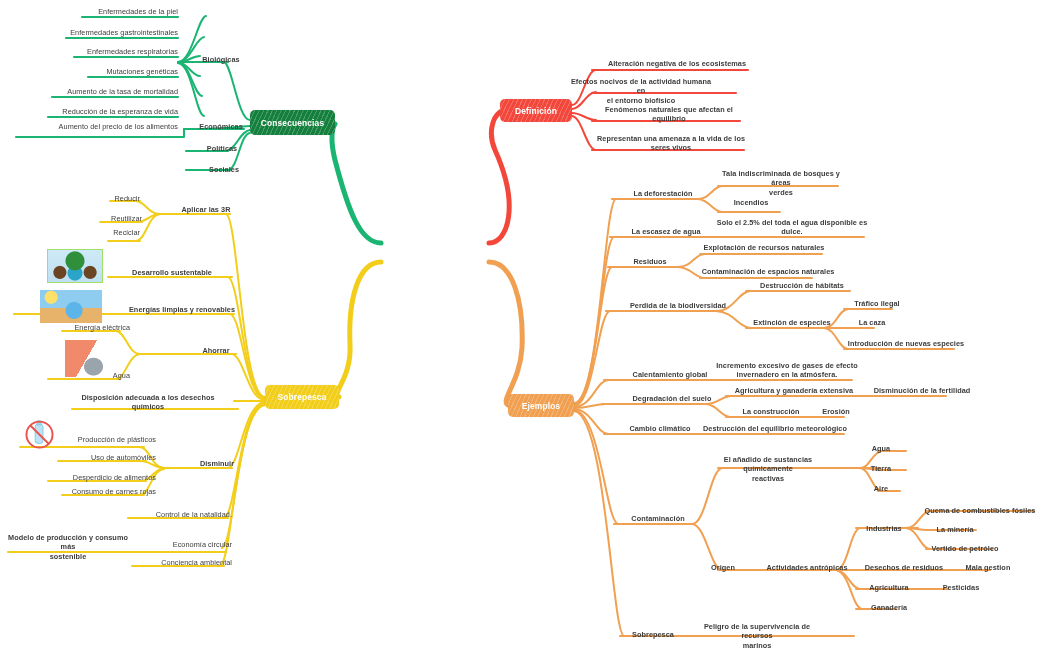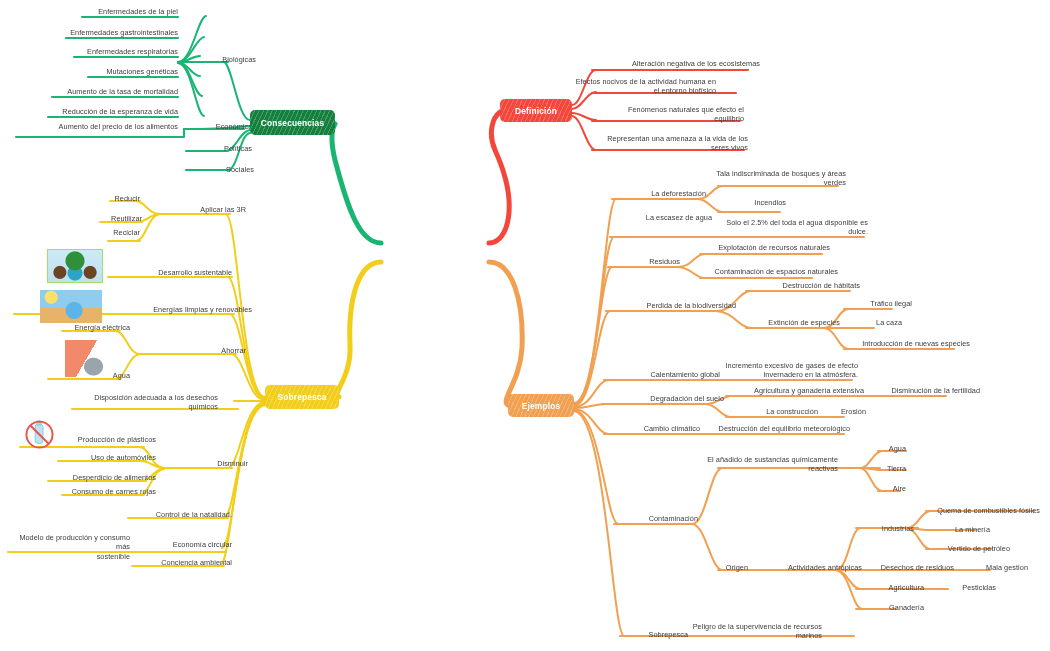--- a/index.html
+++ b/index.html
@@ -12,21 +12,21 @@
   #canvas{position:absolute;inset:0;width:1050px;height:651px;}
   svg.links{position:absolute;left:0;top:0;width:1050px;height:651px;pointer-events:none;}
   svg.links path{fill:none;stroke-linecap:round;stroke-linejoin:round;}
 
   
   .lbl{
     position:absolute;font-size:7.3px;line-height:9.4px;color:#3c3c3c;
     white-space:pre-line;letter-spacing:.05px;
   }
   .lbl.r{text-align:right;}
-  .lbl.l{text-align:right;}
+  .lbl.l{text-align:center;font-weight:bold;}
 
   
   #root-node{
     position:absolute;left:381px;top:231px;width:108px;height:43px;
     border:2px solid #1b2240;border-radius:9px;background:#ffffff;
     display:flex;align-items:center;justify-content:center;text-align:center;
     font-size:11px;font-weight:700;color:#1b2240;line-height:14px;
     letter-spacing:.1px;z-index:6;
   }
 
@@ -323,31 +323,31 @@
   <div class="lbl r" style="left:26px;top:107px;width:152px">Reducción de la esperanza de vida</div>
   <div class="lbl l" style="left:186px;top:55px;width:70px">Biológicas</div>
   <div class="lbl r" style="left:8px;top:122px;width:170px">Aumento del precio de los alimentos</div>
   <div class="lbl l" style="left:186px;top:122px;width:70px">Económicas</div>
   <div class="lbl l" style="left:192px;top:144px;width:60px">Políticas</div>
   <div class="lbl l" style="left:194px;top:165px;width:60px">Sociales</div>
 
   <div class="lbl l" style="left:594px;top:59px;width:166px">Alteración negativa de los ecosistemas</div>
   <div class="lbl l" style="left:566px;top:77px;width:150px">Efectos nocivos de la actividad humana en
 el entorno biofísico</div>
-  <div class="lbl l" style="left:594px;top:105px;width:150px">Fenómenos naturales que efecto el
+  <div class="lbl l" style="left:594px;top:105px;width:150px">Fenómenos naturales que afectan el
 equilibrio</div>
   <div class="lbl l" style="left:594px;top:134px;width:154px">Representan una amenaza a la vida de los
 seres vivos</div>
 
   <div class="lbl l" style="left:620px;top:189px;width:86px">La deforestación</div>
   <div class="lbl l" style="left:716px;top:169px;width:130px">Tala indiscriminada de bosques y áreas
 verdes</div>
   <div class="lbl l" style="left:716px;top:198px;width:70px">Incendios</div>
 
-  <div class="lbl l" style="left:620px;top:213px;width:92px">La escasez de agua</div>
+  <div class="lbl l" style="left:620px;top:227px;width:92px">La escasez de agua</div>
   <div class="lbl l" style="left:716px;top:218px;width:152px">Solo el 2.5% del toda el agua disponible es
 dulce.</div>
 
   <div class="lbl l" style="left:620px;top:257px;width:60px">Residuos</div>
   <div class="lbl l" style="left:698px;top:243px;width:132px">Explotación de recursos naturales</div>
   <div class="lbl l" style="left:698px;top:267px;width:140px">Contaminación de espacios naturales</div>
 
   <div class="lbl l" style="left:620px;top:301px;width:116px">Perdida de la biodiversidad</div>
   <div class="lbl l" style="left:744px;top:281px;width:116px">Destrucción de hábitats</div>
   <div class="lbl l" style="left:744px;top:318px;width:96px">Extinción de especies</div>

